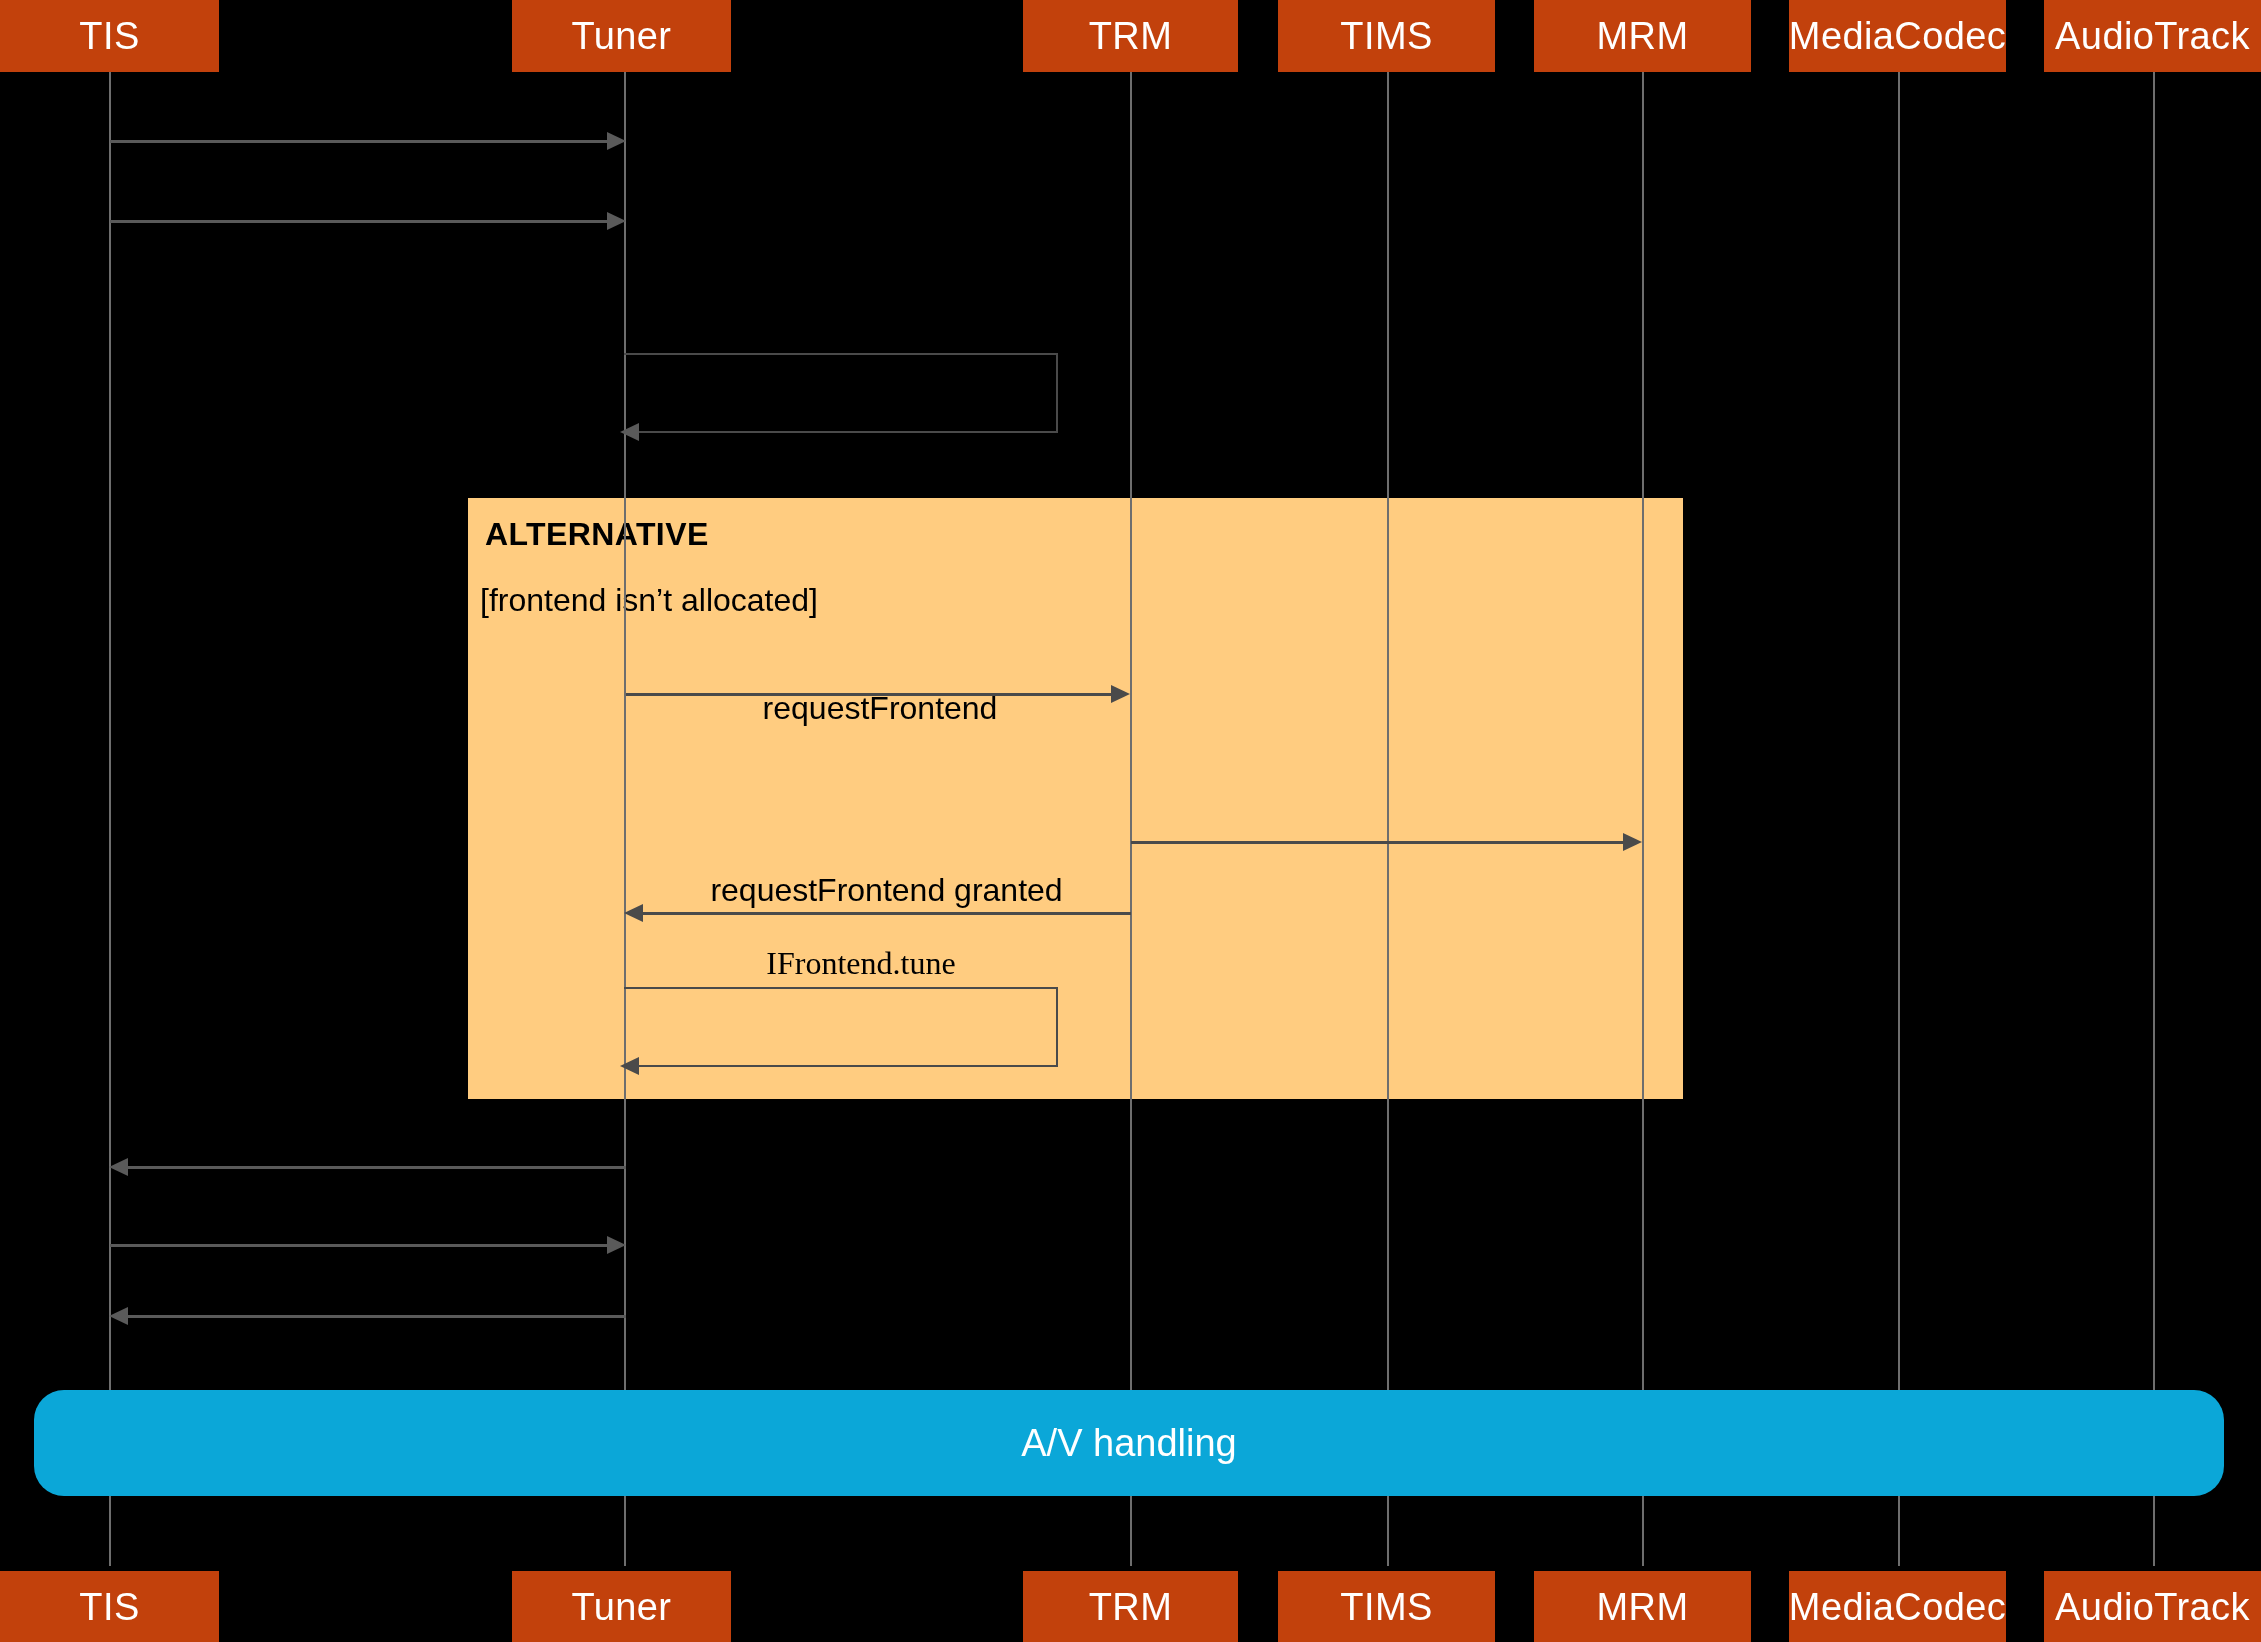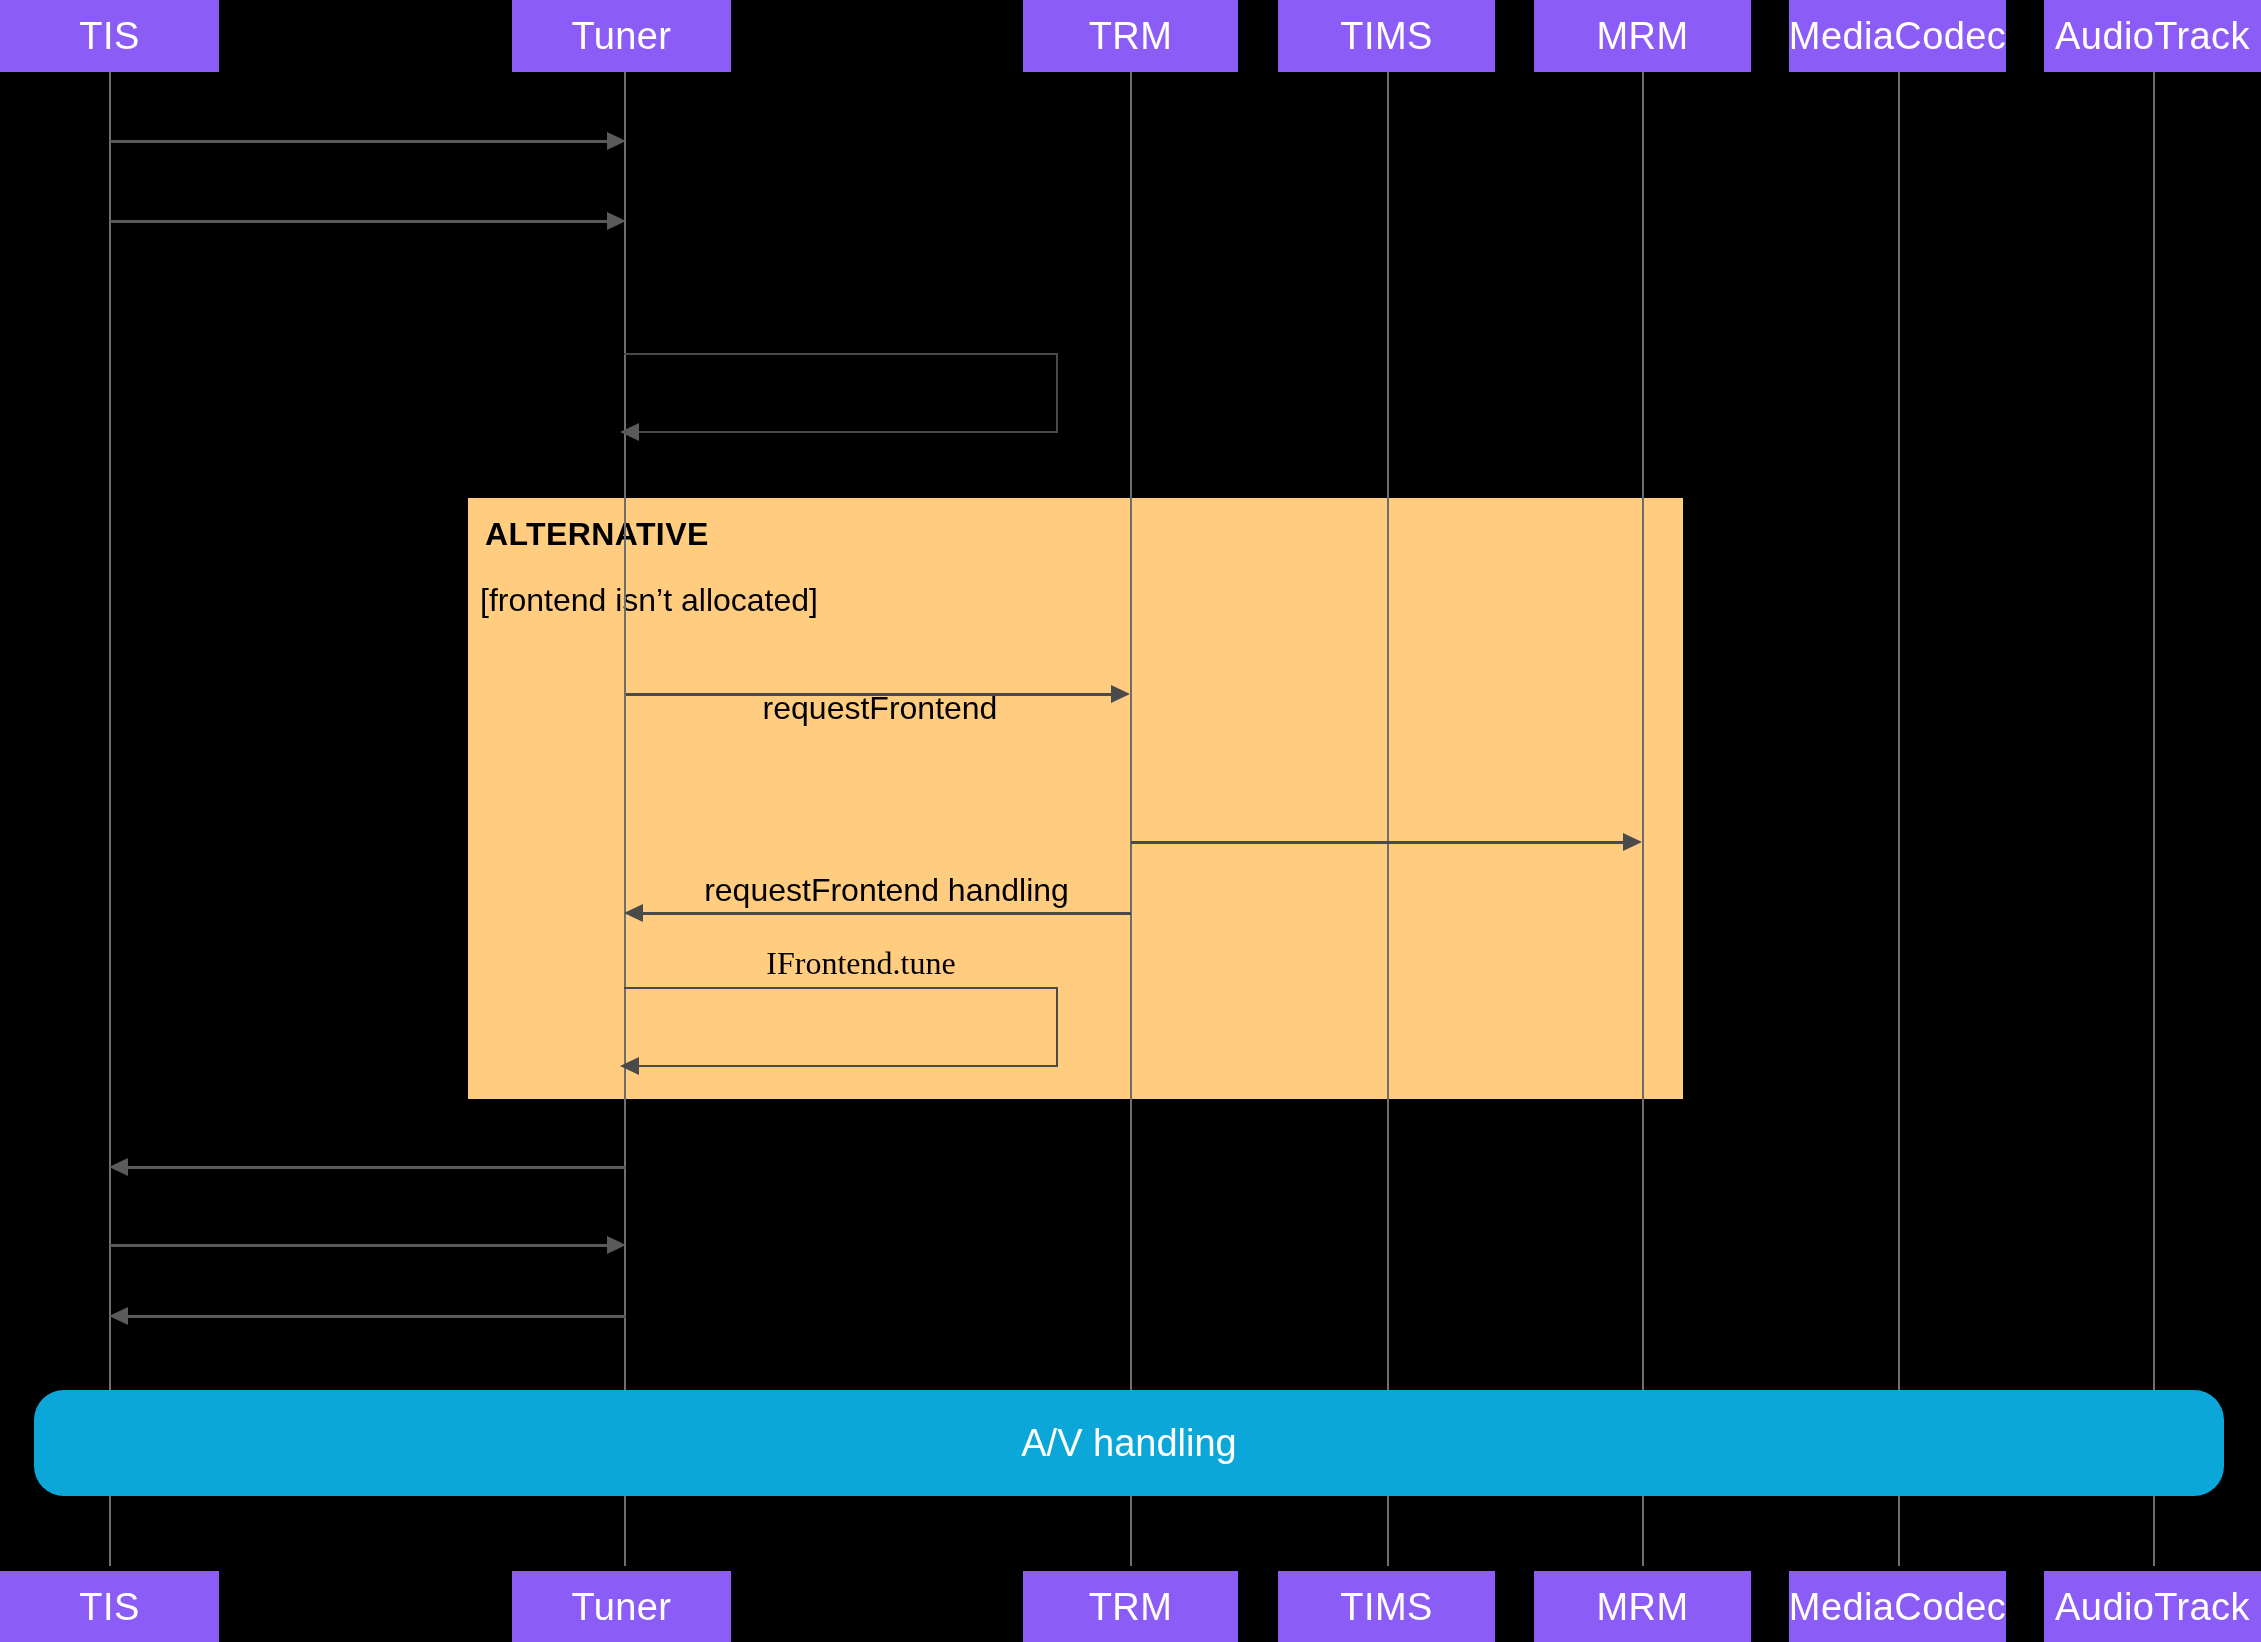--- a/index.html
+++ b/index.html
@@ -14,21 +14,21 @@
     position: relative;
     width: 2261px;
     height: 1642px;
     background: #000000;
     overflow: hidden;
   }
 
   
   .participant-box {
     position: absolute;
-    background: #8b5cf6;
+    background: #c2410c;
     color: #FFFFFF;
     display: flex;
     align-items: center;
     justify-content: center;
     font-size: 38px;
     font-weight: 400;
     letter-spacing: 0.4px;
     box-sizing: border-box;
     white-space: nowrap;
   }
@@ -176,21 +176,21 @@
   <div class="lifeline" style="left:1387px; top:498px; height:601px;"></div>
   <div class="lifeline" style="left:1642px; top:498px; height:601px;"></div>
 
   <div class="msg-label" style="left:628px; top:653px; width:504px;margin-top:37px;">requestFrontend</div>
   <div class="msg-line" style="left:626px; top:693px; width:485px;"></div>
   <div class="arrow-head right" style="left:1111px; top:685px;"></div>
 
   <div class="msg-line" style="left:1131px; top:841px; width:492px;"></div>
   <div class="arrow-head right" style="left:1623px; top:833px;"></div>
 
-  <div class="msg-label" style="left:642px; top:872px; width:489px;">requestFrontend handling</div>
+  <div class="msg-label" style="left:642px; top:872px; width:489px;">requestFrontend granted</div>
   <div class="msg-line" style="left:643px; top:912px; width:488px;"></div>
   <div class="arrow-head left" style="left:624px; top:904px;"></div>
 
   <div class="msg-label" style="left:642px; top:945px; width:438px;font-family:Liberation Serif, serif;">IFrontend.tune</div>
   <div class="self-loop" style="left:624px; top:987px; width:434px; height:80px;"></div>
   <div class="arrow-head left" style="left:620px; top:1057px;"></div>
 
   <div class="msg-label hidden-label" style="left:146px; top:1128px; width:438px;"></div>
   <div class="msg-line dim" style="left:128px; top:1166px; width:498px;"></div>
   <div class="arrow-head dim left" style="left:109px; top:1158px;"></div>

